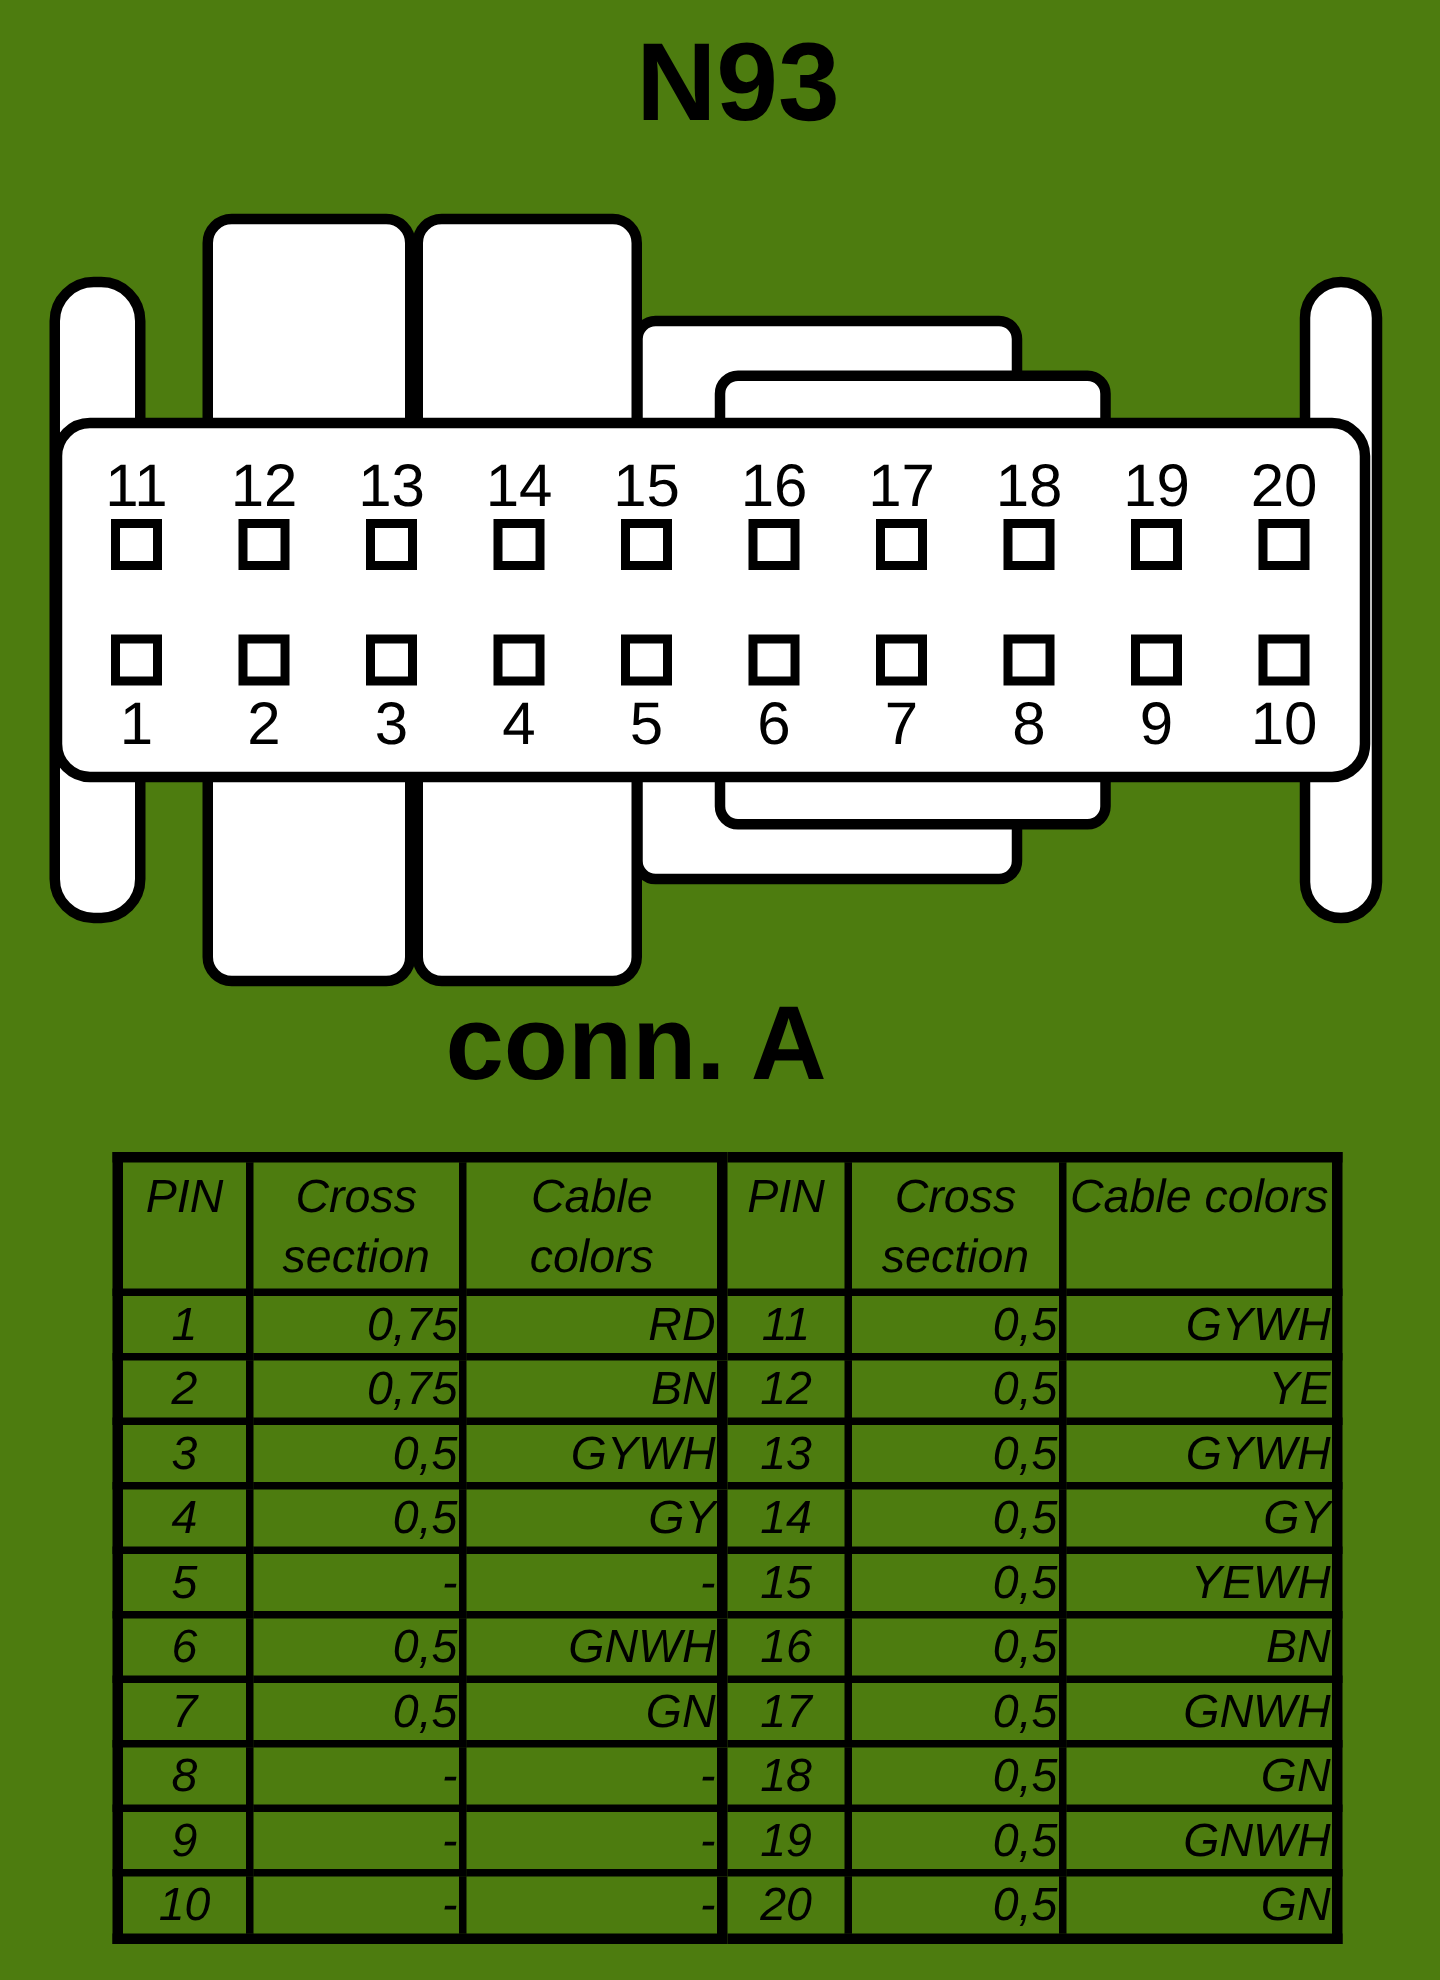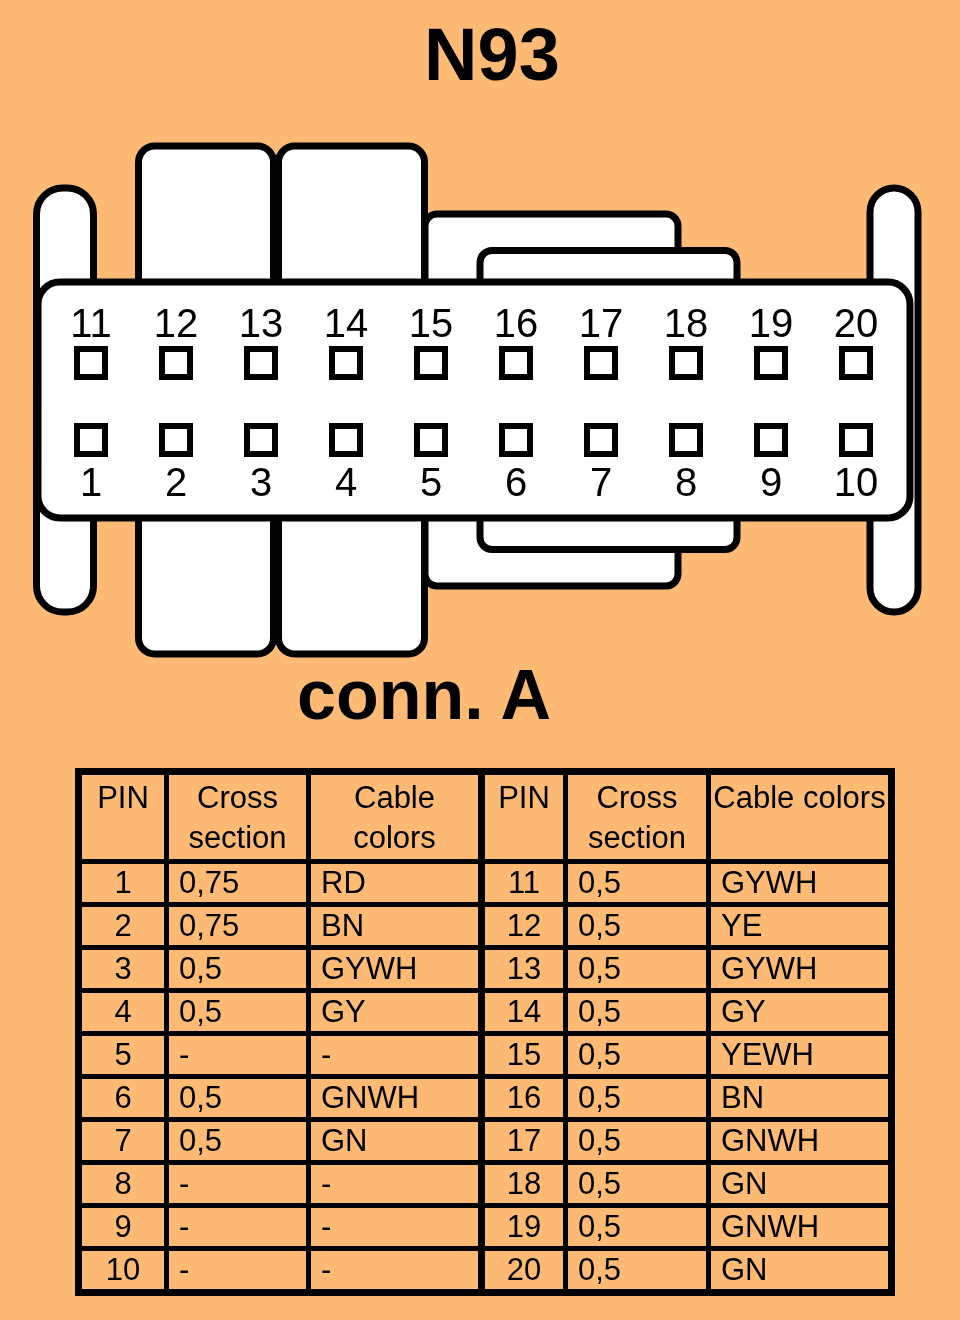--- a/index.html
+++ b/index.html
@@ -1,20 +1,20 @@
 <!DOCTYPE html>
 <html><head>
 <meta charset="utf-8">
 <style>
   html, body { margin: 0; padding: 0; background: #ffffff; }
   .page {
     position: relative;
     width: 960px;
     height: 1320px;
-    background: #fdba74;
+    background: #4d7c0f;
     font-family: "Liberation Sans", sans-serif;
     color: #000000;
     overflow: hidden;
   }
   .diagram-title {
     position: absolute;
     top: 18px;
     left: 12px;
     width: 960px;
     text-align: center;
@@ -65,24 +65,24 @@
   table.pinout th {
     font-weight: normal;
     vertical-align: top;
     text-align: center;
     height: 80px;
     padding-top: 3px;
     line-height: 40px;
     white-space: normal;
   }
   table.pinout td { height: 35px; vertical-align: middle; }
-  table.pinout tr { height: 40px; }
+  table.pinout tr { height: 40px; font-style: italic; }
   table.pinout thead tr { height: 85px; }
   .col-pin { text-align: center; }
-  .col-left { text-align: left; padding-left: 10px; }
+  .col-left { text-align: right; padding-left: 10px; }
   .mid-divider { border-right-width: 7px !important; }
 </style>
 </head>
 <body>
 
 <div class="page">
 
   <div class="diagram-title">N93</div>
 
   <svg class="connector-svg" id="connector-svg" width="960" height="760" viewBox="0 0 960 760" xmlns="http://www.w3.org/2000/svg">

